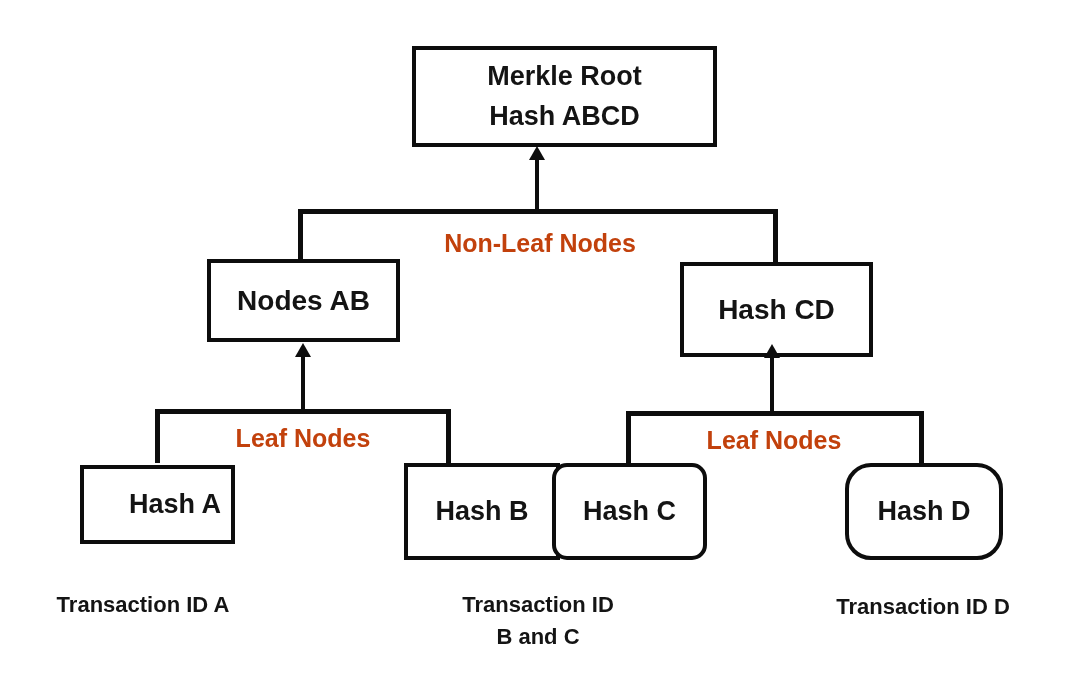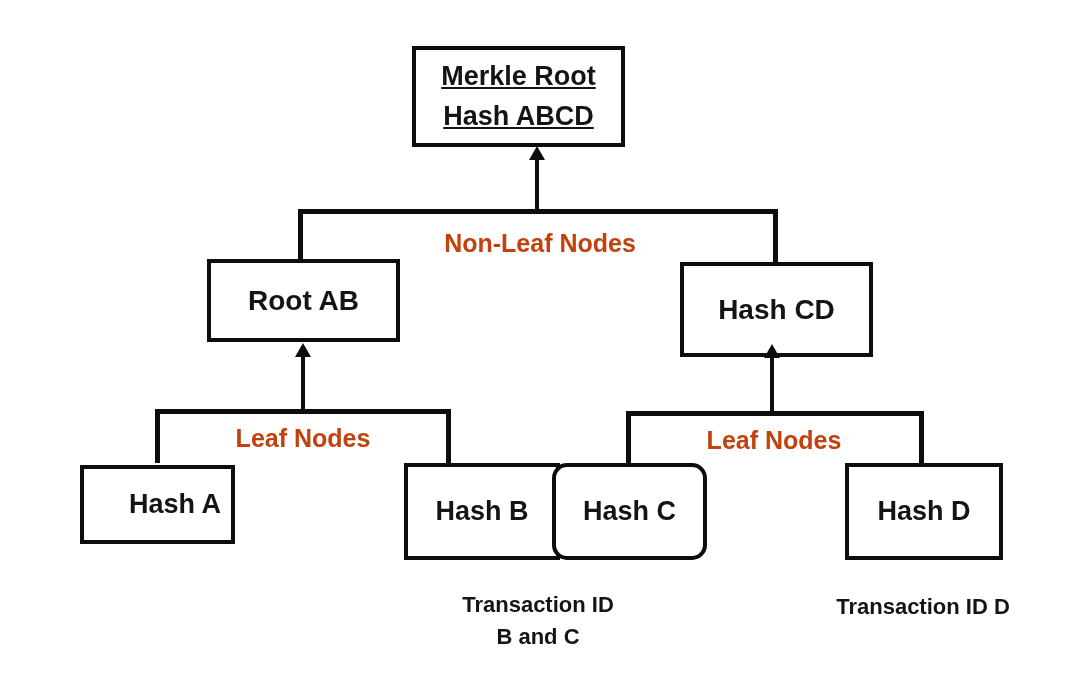--- a/index.html
+++ b/index.html
@@ -57,38 +57,38 @@
     font-size: 22px;
     text-align: center;
     line-height: 1.45;
   }
 </style>
 </head>
 <body>
 
 <div class="canvas">
 
-  <div class="node root-node" style="left:412px; top:46px; width:213px; height:101px;text-decoration:underline;">
+  <div class="node root-node" style="left:412px; top:46px; width:305px; height:101px;">
     <span class="lbl">
       <span>Merkle Root</span><br>
       <span>Hash ABCD</span>
     </span>
   </div>
 
   <div class="arrowhead" style="left:529px; top:146px;"></div>
   <div class="line" style="left:535px; top:158px; width:4px; height:54px;"></div>
 
   <div class="line" style="left:298px; top:209px; width:480px; height:5px;"></div>
   <div class="line" style="left:298px; top:209px; width:5px; height:52px;"></div>
   <div class="line" style="left:773px; top:209px; width:5px; height:55px;"></div>
 
   <div class="annot" style="left:420px; top:229px; width:240px;">Non-Leaf Nodes</div>
 
   <div class="node mid-node" style="left:207px; top:259px; width:193px; height:83px;">
-    <span class="lbl">Root AB</span>
+    <span class="lbl">Nodes AB</span>
   </div>
   <div class="node mid-node" style="left:680px; top:262px; width:193px; height:95px;">
     <span class="lbl">Hash CD</span>
   </div>
 
   <div class="arrowhead" style="left:295px; top:343px;"></div>
   <div class="line" style="left:301px; top:355px; width:4px; height:56px;"></div>
 
   <div class="arrowhead" style="left:764px; top:344px;"></div>
   <div class="line" style="left:770px; top:356px; width:4px; height:57px;"></div>
@@ -105,24 +105,25 @@
 
   <div class="node leaf-node" style="left:80px; top:465px; width:155px; height:79px;padding-left:35px;">
     <span class="lbl">Hash A</span>
   </div>
   <div class="node leaf-node" style="left:372px; top:463px; width:156px; height:97px;margin-left:32px;">
     <span class="lbl">Hash B</span>
   </div>
   <div class="node leaf-node" style="left:552px; top:463px; width:155px; height:97px;border-radius:15px;">
     <span class="lbl">Hash C</span>
   </div>
-  <div class="node leaf-node" style="left:845px; top:463px; width:158px; height:97px;">
+  <div class="node leaf-node" style="left:845px; top:463px; width:158px; height:97px;border-radius:26px;">
     <span class="lbl">Hash D</span>
   </div>
 
+  <div class="caption" style="left:33px; top:589px; width:220px;">Transaction ID A</div>
 
   <div class="caption" style="left:428px; top:589px; width:220px;">
     <span>Transaction ID</span><br>
     <span>B and C</span>
   </div>
 
   <div class="caption" style="left:813px; top:591px; width:220px;">Transaction ID D</div>
 
 </div>
 

